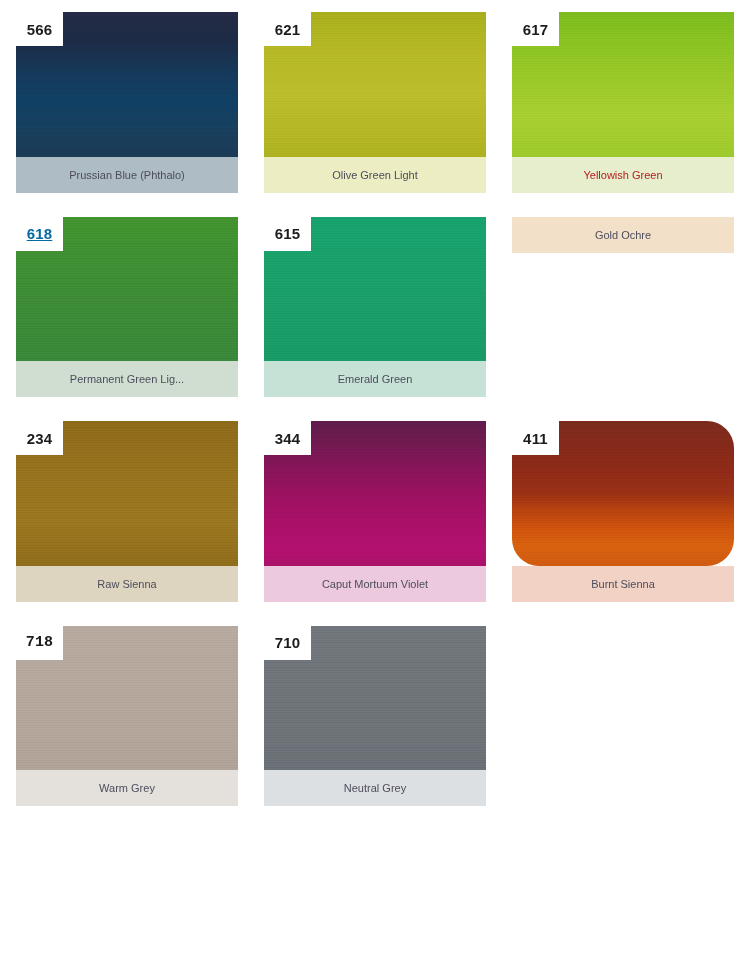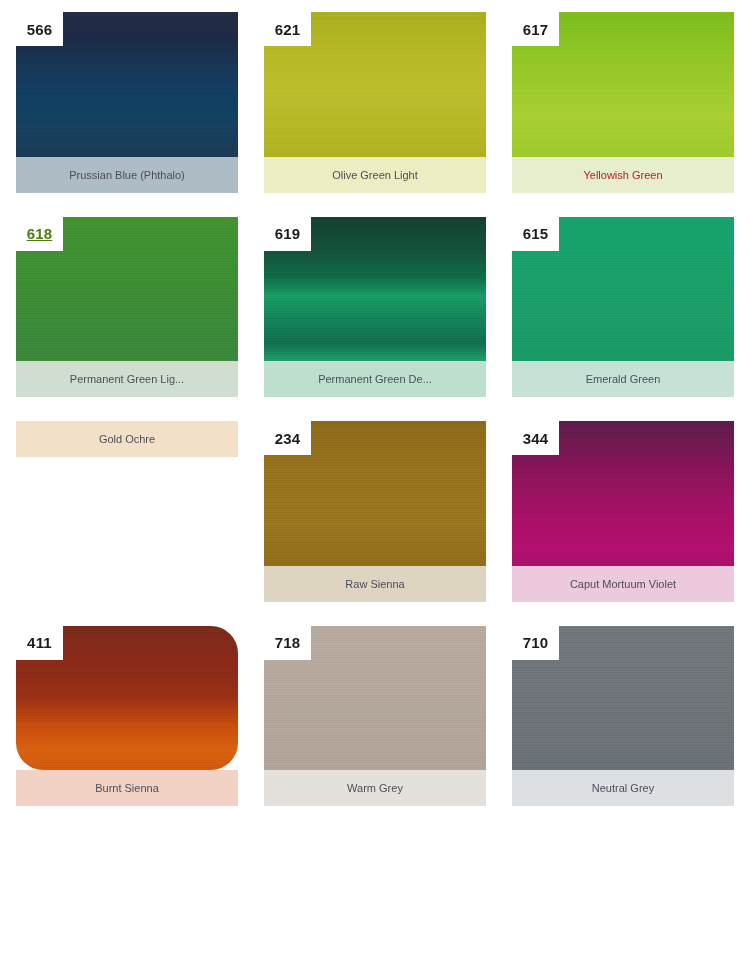--- a/index.html
+++ b/index.html
@@ -114,29 +114,23 @@
       <div class="swatch-label" style="background: rgb(236, 237, 194); color: rgb(77, 77, 92);">Olive Green Light</div>
     </div>
     <div class="swatch-card">
       <div class="swatch-chip" style="background: linear-gradient(rgb(124, 187, 30) 0%, rgb(138, 195, 34) 22%, rgb(156, 201, 42) 50%, rgb(168, 207, 50) 72%, rgb(157, 201, 43) 100%);">
         <div class="swatch-code" style="color: rgb(28, 28, 28);">617</div>
       </div>
       <div class="swatch-label" style="background: rgb(230, 238, 206); color: #b91c1c;">Yellowish Green</div>
     </div>
     <div class="swatch-card">
       <div class="swatch-chip" style="background: linear-gradient(rgb(66, 147, 47) 0%, rgb(63, 143, 51) 30%, rgb(61, 139, 54) 60%, rgb(58, 135, 58) 100%);">
-        <div class="swatch-code" style="color: #4d7c0f; text-decoration: underline;">618</div>
+        <div class="swatch-code" style="color: #0369a1; text-decoration: underline;">618</div>
       </div>
       <div class="swatch-label" style="background: rgb(207, 222, 208); color: rgb(77, 77, 92);">Permanent Green Lig...</div>
-    </div>
-    <div class="swatch-card">
-      <div class="swatch-chip" style="background: linear-gradient(rgb(18, 63, 47) 0%, rgb(20, 80, 58) 22%, rgb(15, 107, 72) 42%, rgb(23, 156, 99) 55%, rgb(20, 131, 90) 70%, rgb(18, 109, 77) 88%, rgb(31, 157, 110) 100%);">
-        <div class="swatch-code" style="color: rgb(28, 28, 28);">619</div>
-      </div>
-      <div class="swatch-label" style="background: rgb(191, 223, 206); color: rgb(77, 77, 92);">Permanent Green De...</div>
     </div>
     <div class="swatch-card">
       <div class="swatch-chip" style="background: linear-gradient(rgb(23, 162, 109) 0%, rgb(26, 160, 106) 35%, rgb(27, 156, 104) 70%, rgb(24, 154, 102) 100%);">
         <div class="swatch-code" style="color: rgb(28, 28, 28);">615</div>
       </div>
       <div class="swatch-label" style="background: rgb(198, 226, 214); color: rgb(77, 77, 92);">Emerald Green</div>
     </div>
     <div class="swatch-card">
       <div class="swatch-label" style="background: rgb(243, 224, 200); color: rgb(77, 77, 92);">Gold Ochre</div>
     </div>
@@ -152,21 +146,21 @@
       </div>
       <div class="swatch-label" style="background: rgb(236, 201, 221); color: rgb(77, 77, 92);">Caput Mortuum Violet</div>
     </div>
     <div class="swatch-card">
       <div class="swatch-chip" style="background: linear-gradient(rgb(122, 43, 27) 0%, rgb(133, 41, 26) 16%, rgb(142, 42, 23) 34%, rgb(154, 48, 21) 50%, rgb(184, 67, 15) 62%, rgb(207, 83, 13) 74%, rgb(217, 96, 15) 86%, rgb(208, 90, 16) 100%); border-radius: 27px;">
         <div class="swatch-code" style="color: rgb(28, 28, 28);">411</div>
       </div>
       <div class="swatch-label" style="background: rgb(242, 210, 196); color: rgb(77, 77, 92);">Burnt Sienna</div>
     </div>
     <div class="swatch-card">
-      <div class="swatch-chip" style="background: linear-gradient(rgb(183, 169, 158) 0%, rgb(181, 167, 156) 40%, rgb(179, 165, 154) 75%, rgb(176, 162, 151) 100%);">
+      <div class="swatch-chip" style="background: linear-gradient(rgb(183, 169, 158) 0%, rgb(181, 167, 156) 40%, rgb(179, 165, 154) 75%, rgb(176, 162, 151) 100%); font-family: Liberation Mono, monospace;">
         <div class="swatch-code" style="color: rgb(28, 28, 28);">718</div>
       </div>
       <div class="swatch-label" style="background: rgb(228, 225, 220); color: rgb(77, 77, 92);">Warm Grey</div>
     </div>
     <div class="swatch-card">
       <div class="swatch-chip" style="background: linear-gradient(rgb(112, 118, 123) 0%, rgb(110, 116, 121) 45%, rgb(108, 114, 119) 80%, rgb(105, 112, 118) 100%);">
         <div class="swatch-code" style="color: rgb(28, 28, 28);">710</div>
       </div>
       <div class="swatch-label" style="background: rgb(221, 224, 227); color: rgb(77, 77, 92); text-align: center;">Neutral Grey</div>
     </div>

